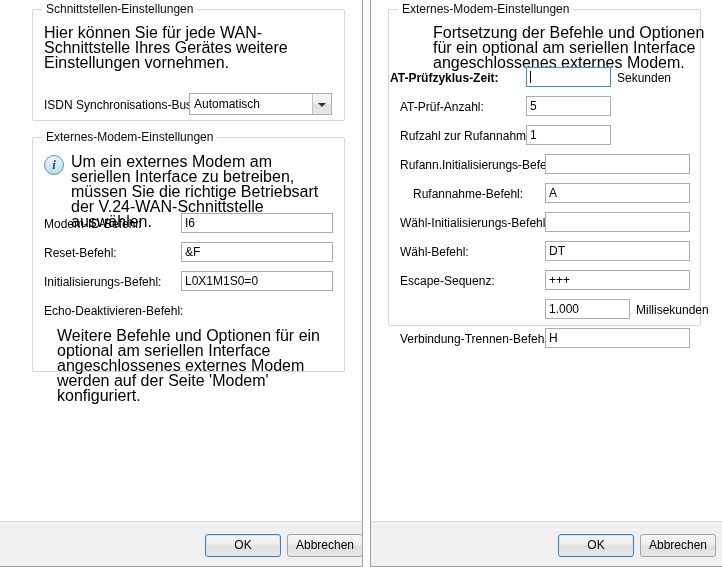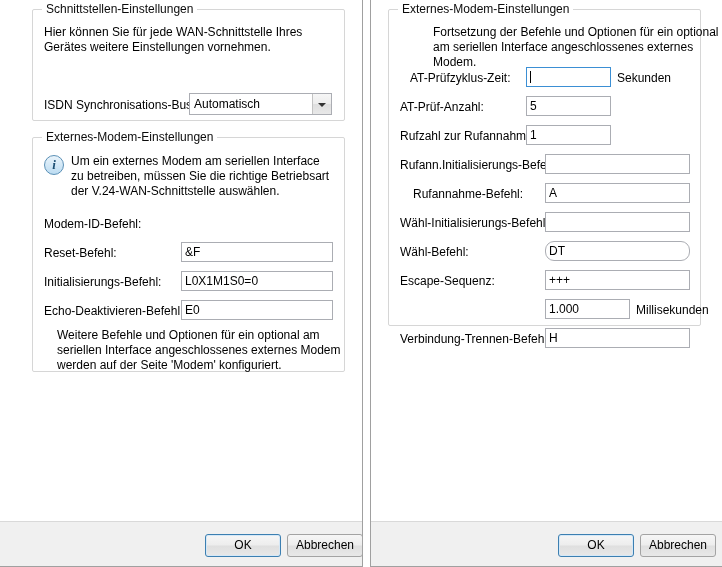--- a/index.html
+++ b/index.html
@@ -61,21 +61,21 @@
     left: 9px;
     background: #ffffff;
     padding: 0 4px;
     font-size: 12px;
     color: #0b0b0b;
     white-space: nowrap;
   }
 
   .desc {
     position: absolute;
-    font-size: 12px;
+    font-size: 16px;
     line-height: 15px;
     color: #000000;
   }
 
   .label {
     position: absolute;
     font-size: 12px;
     color: #000000;
     white-space: nowrap;
   }
@@ -237,70 +237,70 @@
       </div>
 
       <div class="group" style="left:40px; top:145px; width:313px; height:235px;">
         <div class="group-title">Externes-Modem-Einstellungen</div>
 
         <div class="info-icon" style="left:11px; top:17px;">i</div>
 
         <div class="desc" style="left:38px; top:16px; width:262px;">Um ein externes Modem am seriellen Interface zu betreiben, müssen Sie die richtige Betriebsart der V.24-WAN-Schnittstelle auswählen.</div>
 
         <div class="label" style="left:11px; top:79px;">Modem-ID-Befehl:</div>
+        <input class="textbox" style="left: 148px; top: 75px; width: 152px;" value="I6">
 
         <div class="label" style="left:11px; top:108px;">Reset-Befehl:</div>
         <input class="textbox" style="left: 148px; top: 104px; width: 152px;" value="&amp;F">
 
         <div class="label" style="left:11px; top:137px;">Initialisierungs-Befehl:</div>
         <input class="textbox" style="left: 148px; top: 133px; width: 152px;" value="L0X1M1S0=0">
 
         <div class="label" style="left:11px; top:166px;">Echo-Deaktivieren-Befehl:</div>
-        <input class="textbox" style="left: 148px; top: 162px; width: 152px;" value="E0">
 
         <div class="desc" style="left:24px; top:190px; width:290px;">Weitere Befehle und Optionen für ein optional am seriellen Interface angeschlossenes externes Modem werden auf der Seite 'Modem' konfiguriert.</div>
       </div>
 
     </div>
 
     <div class="dialog-footer">
       <div class="button default" style="left:213px; top:12px; width:76px;">OK</div>
       <div class="button" style="left:295px; top:12px; width:76px;">Abbrechen</div>
     </div>
   </div>
 
   <div class="dialog" style="left:370px; top:-9px; width:361px; height:576px;">
     <div class="dialog-body">
 
       <div class="group" style="left:17px; top:17px; width:313px; height:317px;">
         <div class="group-title">Externes-Modem-Einstellungen</div>
 
         <div class="desc" style="left:11px; top:15px; width:290px;margin-left:33px;">Fortsetzung der Befehle und Optionen für ein optional am seriellen Interface angeschlossenes externes Modem.</div>
 
-        <div class="label" style="left:21px; top:61px;">AT-Prüfzyklus-Zeit:</div>
+        <div class="label" style="left:1px; top:61px;font-weight:bold;">AT-Prüfzyklus-Zeit:</div>
         <div class="textbox focused" style="left:137px; top:57px; width:85px;"><span class="caret"></span></div>
         <div class="unit" style="left:228px; top:61px;">Sekunden</div>
 
         <div class="label" style="left:11px; top:90px;">AT-Prüf-Anzahl:</div>
         <input class="textbox" style="left: 137px; top: 86px; width: 85px;" value="5">
 
         <div class="label" style="left:11px; top:119px;">Rufzahl zur Rufannahme:</div>
         <input class="textbox" style="left: 137px; top: 115px; width: 85px;" value="1">
 
         <div class="label" style="left:11px; top:148px;">Rufann.Initialisierungs-Befehl:</div>
         <input class="textbox" style="left: 156px; top: 144px; width: 145px;" value="">
 
         <div class="label" style="left:24px; top:177px;">Rufannahme-Befehl:</div>
         <input class="textbox" style="left: 156px; top: 173px; width: 145px;" value="A">
 
         <div class="label" style="left:11px; top:206px;">Wähl-Initialisierungs-Befehl:</div>
         <input class="textbox" style="left: 156px; top: 202px; width: 145px;" value="">
 
         <div class="label" style="left:11px; top:235px;">Wähl-Befehl:</div>
-        <input class="textbox" style="left: 156px; top: 231px; width: 145px; border-radius: 9px;" value="DT">
+        <input class="textbox" style="left: 156px; top: 231px; width: 145px;" value="DT">
 
         <div class="label" style="left:11px; top:264px;">Escape-Sequenz:</div>
         <input class="textbox" style="left: 156px; top: 260px; width: 145px;" value="+++">
 
         <input class="textbox" style="left: 156px; top: 289px; width: 85px;" value="1.000">
         <div class="unit" style="left:247px; top:293px;">Millisekunden</div>
 
         <div class="label" style="left:11px; top:322px;">Verbindung-Trennen-Befehl:</div>
         <input class="textbox" style="left: 156px; top: 318px; width: 145px;" value="H">
       </div>

